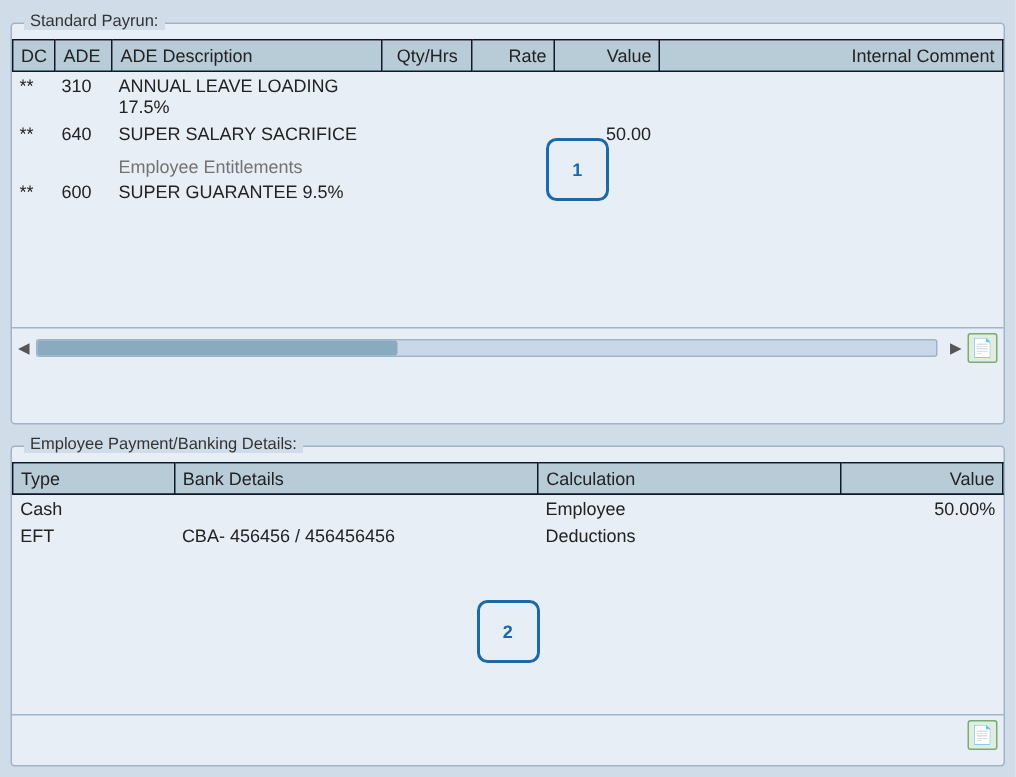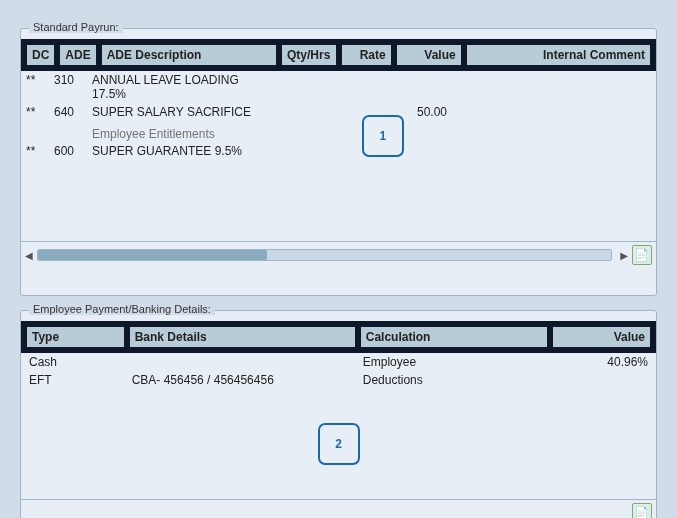--- a/index.html
+++ b/index.html
@@ -2,21 +2,21 @@
 <html><head>
   <meta charset="utf-8">
   <style>
     * { box-sizing: border-box; margin: 0; padding: 0; font-family: Arial, sans-serif; font-size: 12px; }
     body { background: #d0dce8; width: 677px; height: 518px; overflow: hidden; }
 
     .main-container {
       width: 677px;
       height: 518px;
       background: #d0dce8;
-      padding: 20px;
+      padding: 7px;
       display: flex;
       flex-direction: column;
       gap: 6px;
     }
 
     .section-box {
       background: #e8eef5;
       border: 1px solid #a0b4c8;
       border-radius: 3px;
       position: relative;
@@ -47,24 +47,24 @@
     table {
       width: 100%;
       border-collapse: collapse;
     }
 
     thead tr {
       background: #b8ccd8;
     }
 
     thead th {
-      border: 6px solid #0f172a;
+      border: 1px solid #0f172a;
       padding: 3px 5px;
       text-align: left;
-      font-weight: bold;
+      font-weight: normal;
       color: #222;
       white-space: nowrap;
     }
 
     thead th.right {
       text-align: right;
     }
 
     tbody td {
       border: none;
@@ -279,21 +279,21 @@
             <th class="col-bank">Bank Details</th>
             <th class="col-calc">Calculation</th>
             <th class="col-bvalue right" style="text-align:right;">Value</th>
           </tr>
         </thead>
         <tbody>
           <tr class="data-row">
             <td class="col-type">Cash</td>
             <td class="col-bank"></td>
             <td class="col-calc">Employee</td>
-            <td class="col-bvalue value-cell">40.96%</td>
+            <td class="col-bvalue value-cell">50.00%</td>
           </tr>
           <tr class="data-row">
             <td class="col-type">EFT</td>
             <td class="col-bank">CBA- 456456 / 456456456</td>
             <td class="col-calc">Deductions</td>
             <td class="col-bvalue value-cell"></td>
           </tr>
         </tbody>
       </table>
 

